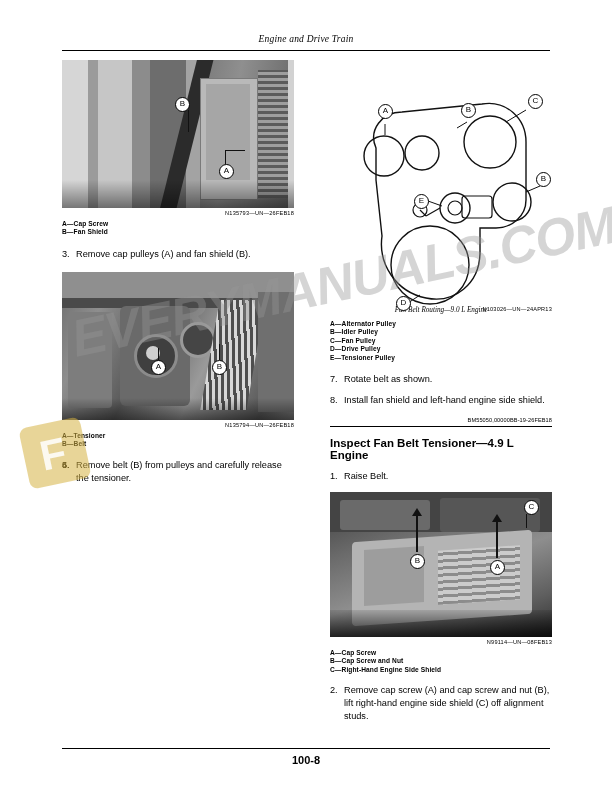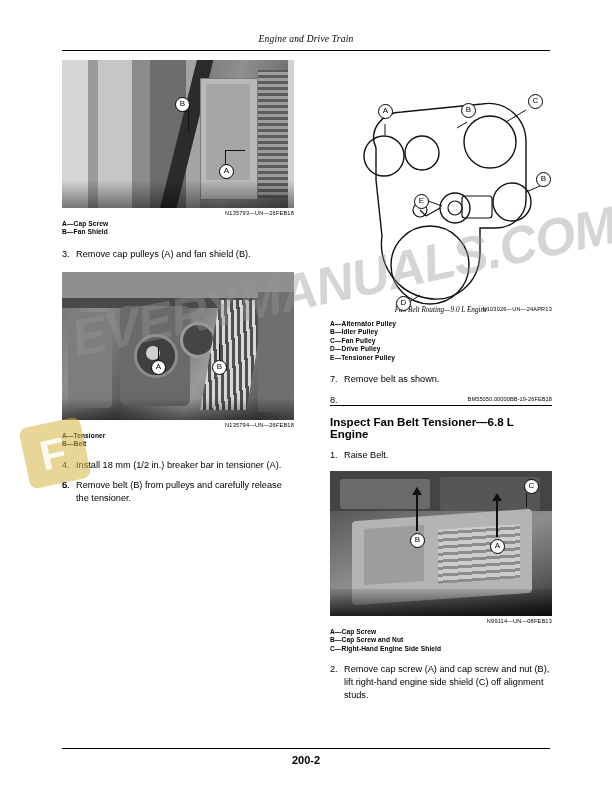--- a/index.html
+++ b/index.html
@@ -294,21 +294,20 @@
     </div>
     <div class="fig-id" style="margin-top:2px;">N135794—UN—26FEB18</div>
 
     <div class="legend" style="margin-top:4px;">
       <div>A—Tensioner</div>
       <div>B—Belt</div>
     </div>
 
     <div class="step" style="margin-top:10px;">
       <span class="num">4.</span>
-      <span>Install 18 mm (1/2 in.) breaker bar in tensioner (A).</span>
     </div>
     <div class="step" style="margin-top:7px;">
       <span class="num">5.</span>
     </div>
     <div class="step" style="margin-top:7px;">
       <span class="num">6.</span>
       <span>Remove belt (B) from pulleys and carefully release the tensioner.</span>
     </div>
   </div>
 
@@ -359,30 +358,31 @@
     <div class="legend" style="margin-top:8px;">
       <div>A—Alternator Pulley</div>
       <div>B—Idler Pulley</div>
       <div>C—Fan Pulley</div>
       <div>D—Drive Pulley</div>
       <div>E—Tensioner Pulley</div>
     </div>
 
     <div class="step" style="margin-top:11px;">
       <span class="num">7.</span>
-      <span>Remove belt as shown.</span>
+      <span>Rotate belt as shown.</span>
     </div>
     <div class="step" style="margin-top:8px;">
       <span class="num">8.</span>
+      <span>Install fan shield and left-hand engine side shield.</span>
     </div>
 
     <div class="doc-id" style="margin-top:10px;">BM55050,00000BB-19-26FEB18</div>
     <div class="rule" style="margin-top:3px;"></div>
 
-    <div class="section-head" style="margin-top:10px;">Inspect Fan Belt Tensioner—6.8 L Engine</div>
+    <div class="section-head" style="margin-top:10px;">Inspect Fan Belt Tensioner—4.9 L Engine</div>
 
     <div class="step" style="margin-top:9px;">
       <span class="num">1.</span>
       <span>Raise Belt.</span>
     </div>
 
     <div class="photo" id="photo4" style="margin-top:9px;">
       <div class="grad" style="background:linear-gradient(160deg,#3b3b3b 0%,#6b6b6b 30%,#8e8e8e 55%,#5f5f5f 80%,#2f2f2f 100%);"></div>
       <div class="stripe" style="left:0;top:0;width:222px;height:40px;background:#444;"></div>
       <div class="stripe" style="left:10px;top:8px;width:90px;height:30px;background:#6a6a6a;border-radius:3px;"></div>
@@ -418,15 +418,15 @@
   </div>
 
   <div class="watermark">
     <div class="wm-text">EVERYMANUALS.COM</div>
     <div class="wm-badge">
       <span class="f">F</span>
     </div>
   </div>
 
   <div class="footer-rule"></div>
-  <div class="footer-page">200-2</div>
+  <div class="footer-page">100-8</div>
 
 </div>
 
 </body></html>

